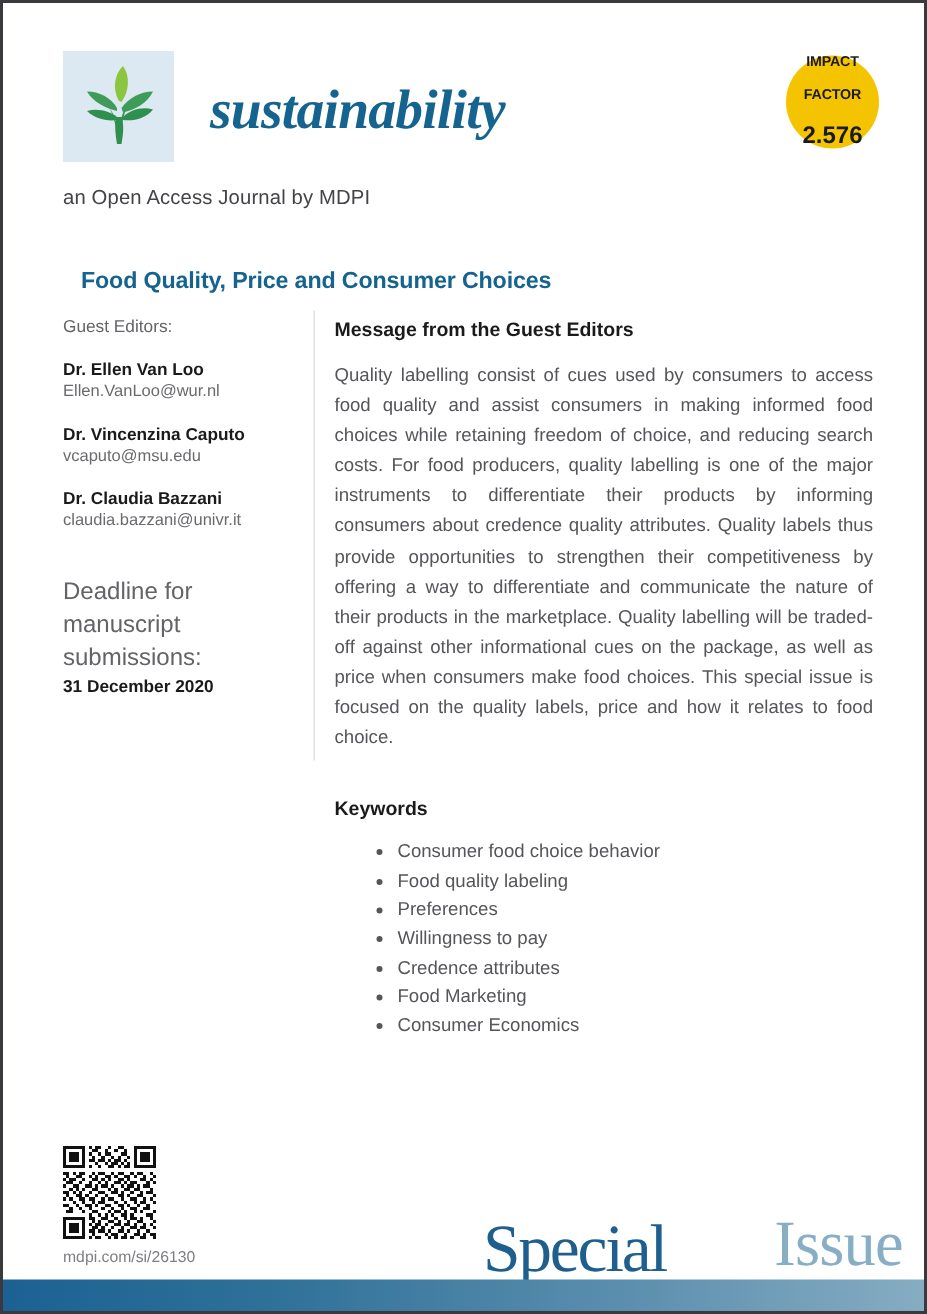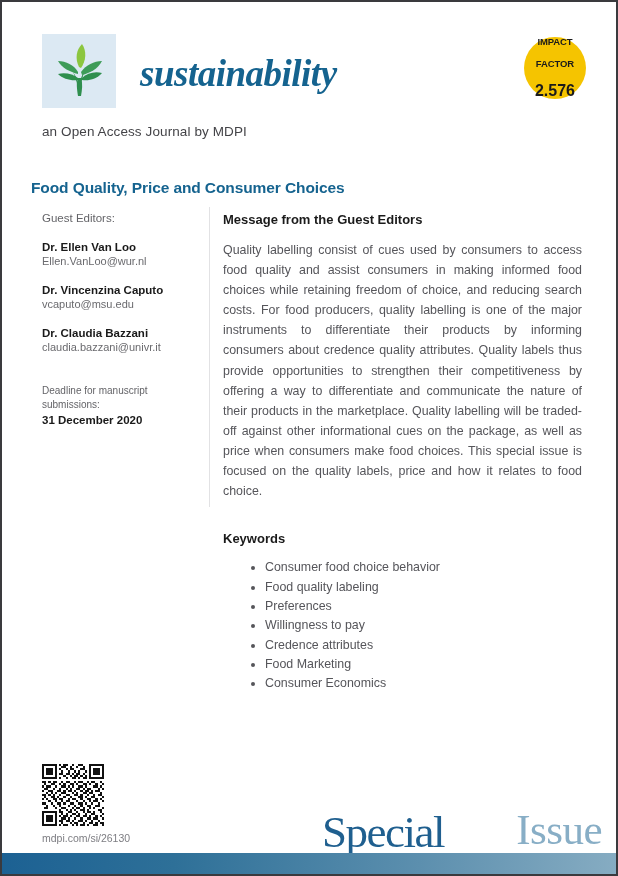--- a/index.html
+++ b/index.html
@@ -81,21 +81,21 @@
   }
   .impact-badge .val {
     font-size: 16px;
     font-weight: bold;
     margin-top: 1px;
   }
 
   
   .si-title {
     position: absolute;
-    left: 29px;
+    left: 52px;
     top: 177px;
     right: 40px;
     font-size: 15.5px;
     font-weight: bold;
     color: #15638f;
     letter-spacing: -0.1px;
   }
 
   
   .col-left {
@@ -132,21 +132,21 @@
     margin-bottom: 2px;
   }
   .editor-email {
     font-size: 11px;
     color: #6a6a6e;
   }
   .deadline {
     margin-top: 31px;
   }
   .deadline-label {
-    font-size: 10px;
+    font-size: 16px;
     color: #646468;
     line-height: 1.38;
   }
   .deadline-date {
     font-size: 11.5px;
     font-weight: bold;
     color: #1a1a1a;
     margin-top: 2px;
   }
 

